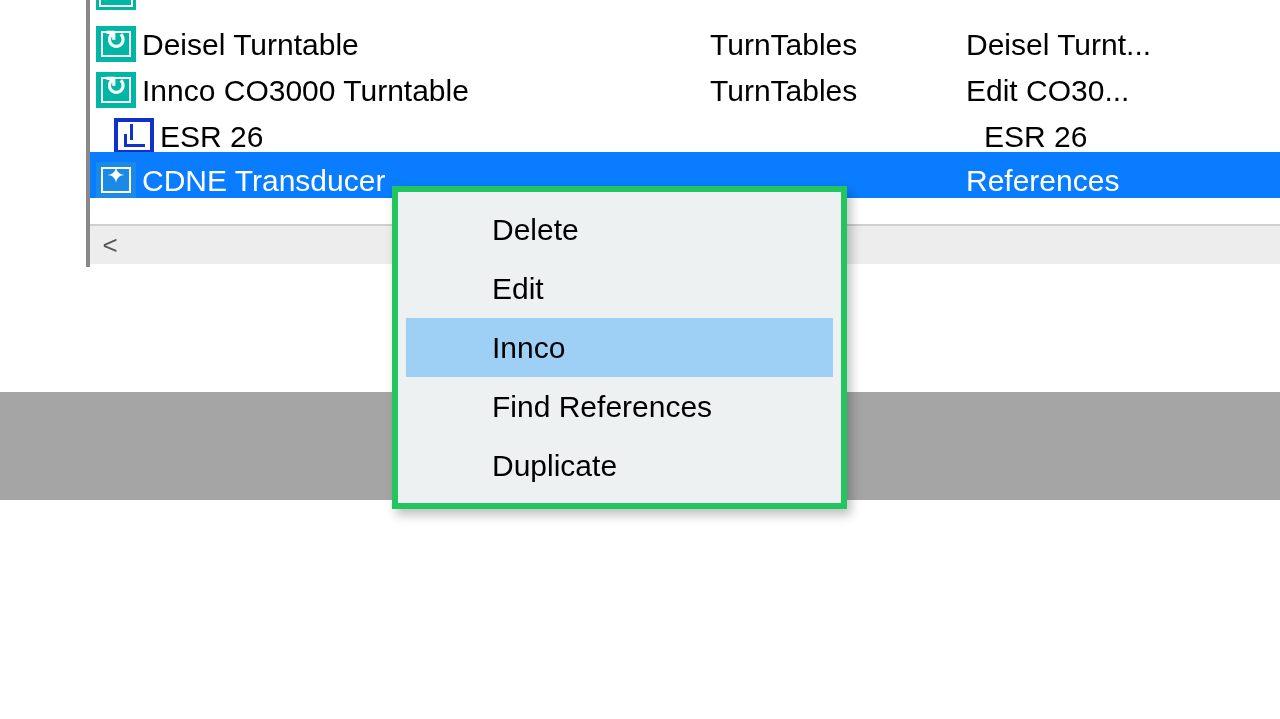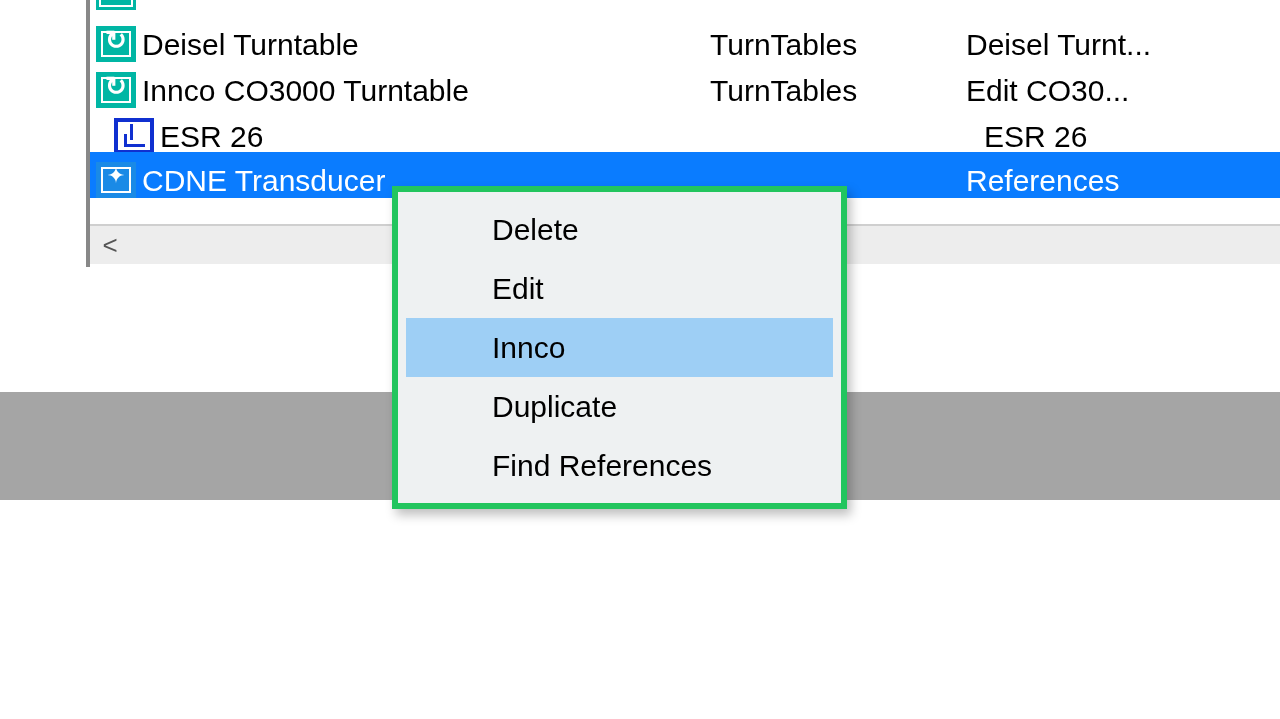--- a/index.html
+++ b/index.html
@@ -219,20 +219,20 @@
     <div class="mi">
         <span>Delete</span>
       </div>
     <div class="mi">
         <span>Edit</span>
       </div>
     <div class="mi hover">
         <span>Innco</span>
       </div>
     <div class="mi">
+        <span>Find References</span>
+      </div>
+    <div class="mi">
         <span>Duplicate</span>
       </div>
-    <div class="mi">
-        <span>Find References</span>
-      </div>
   </div>
 
 </div>
 
 </body></html>

